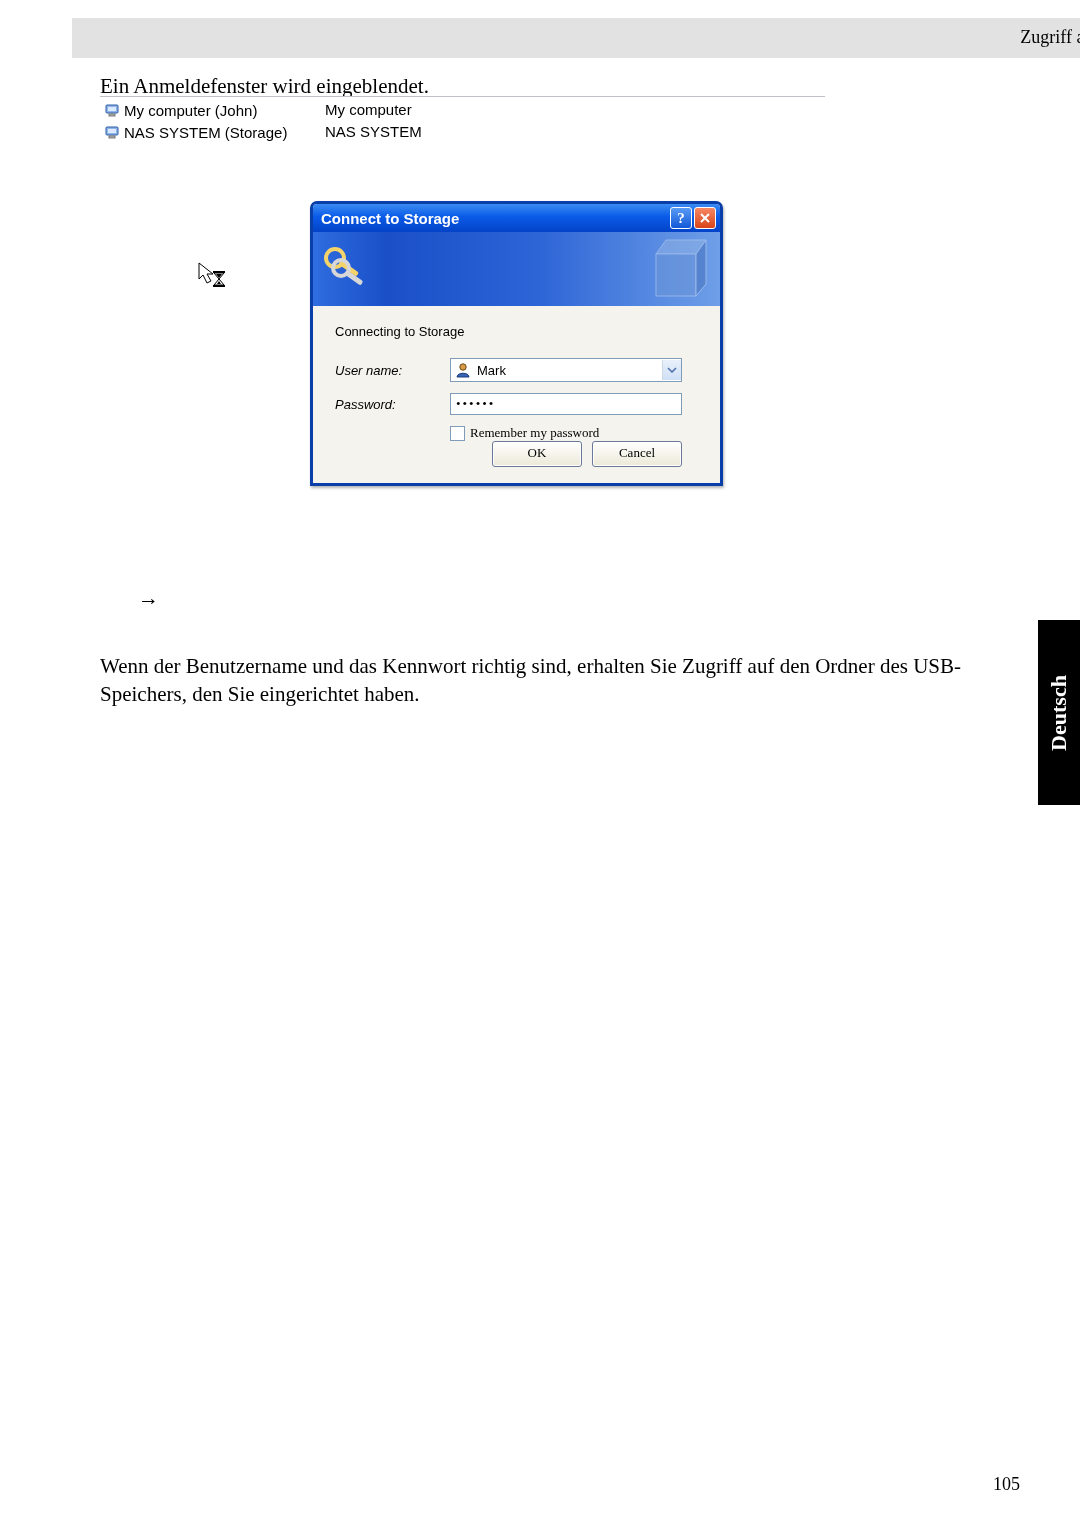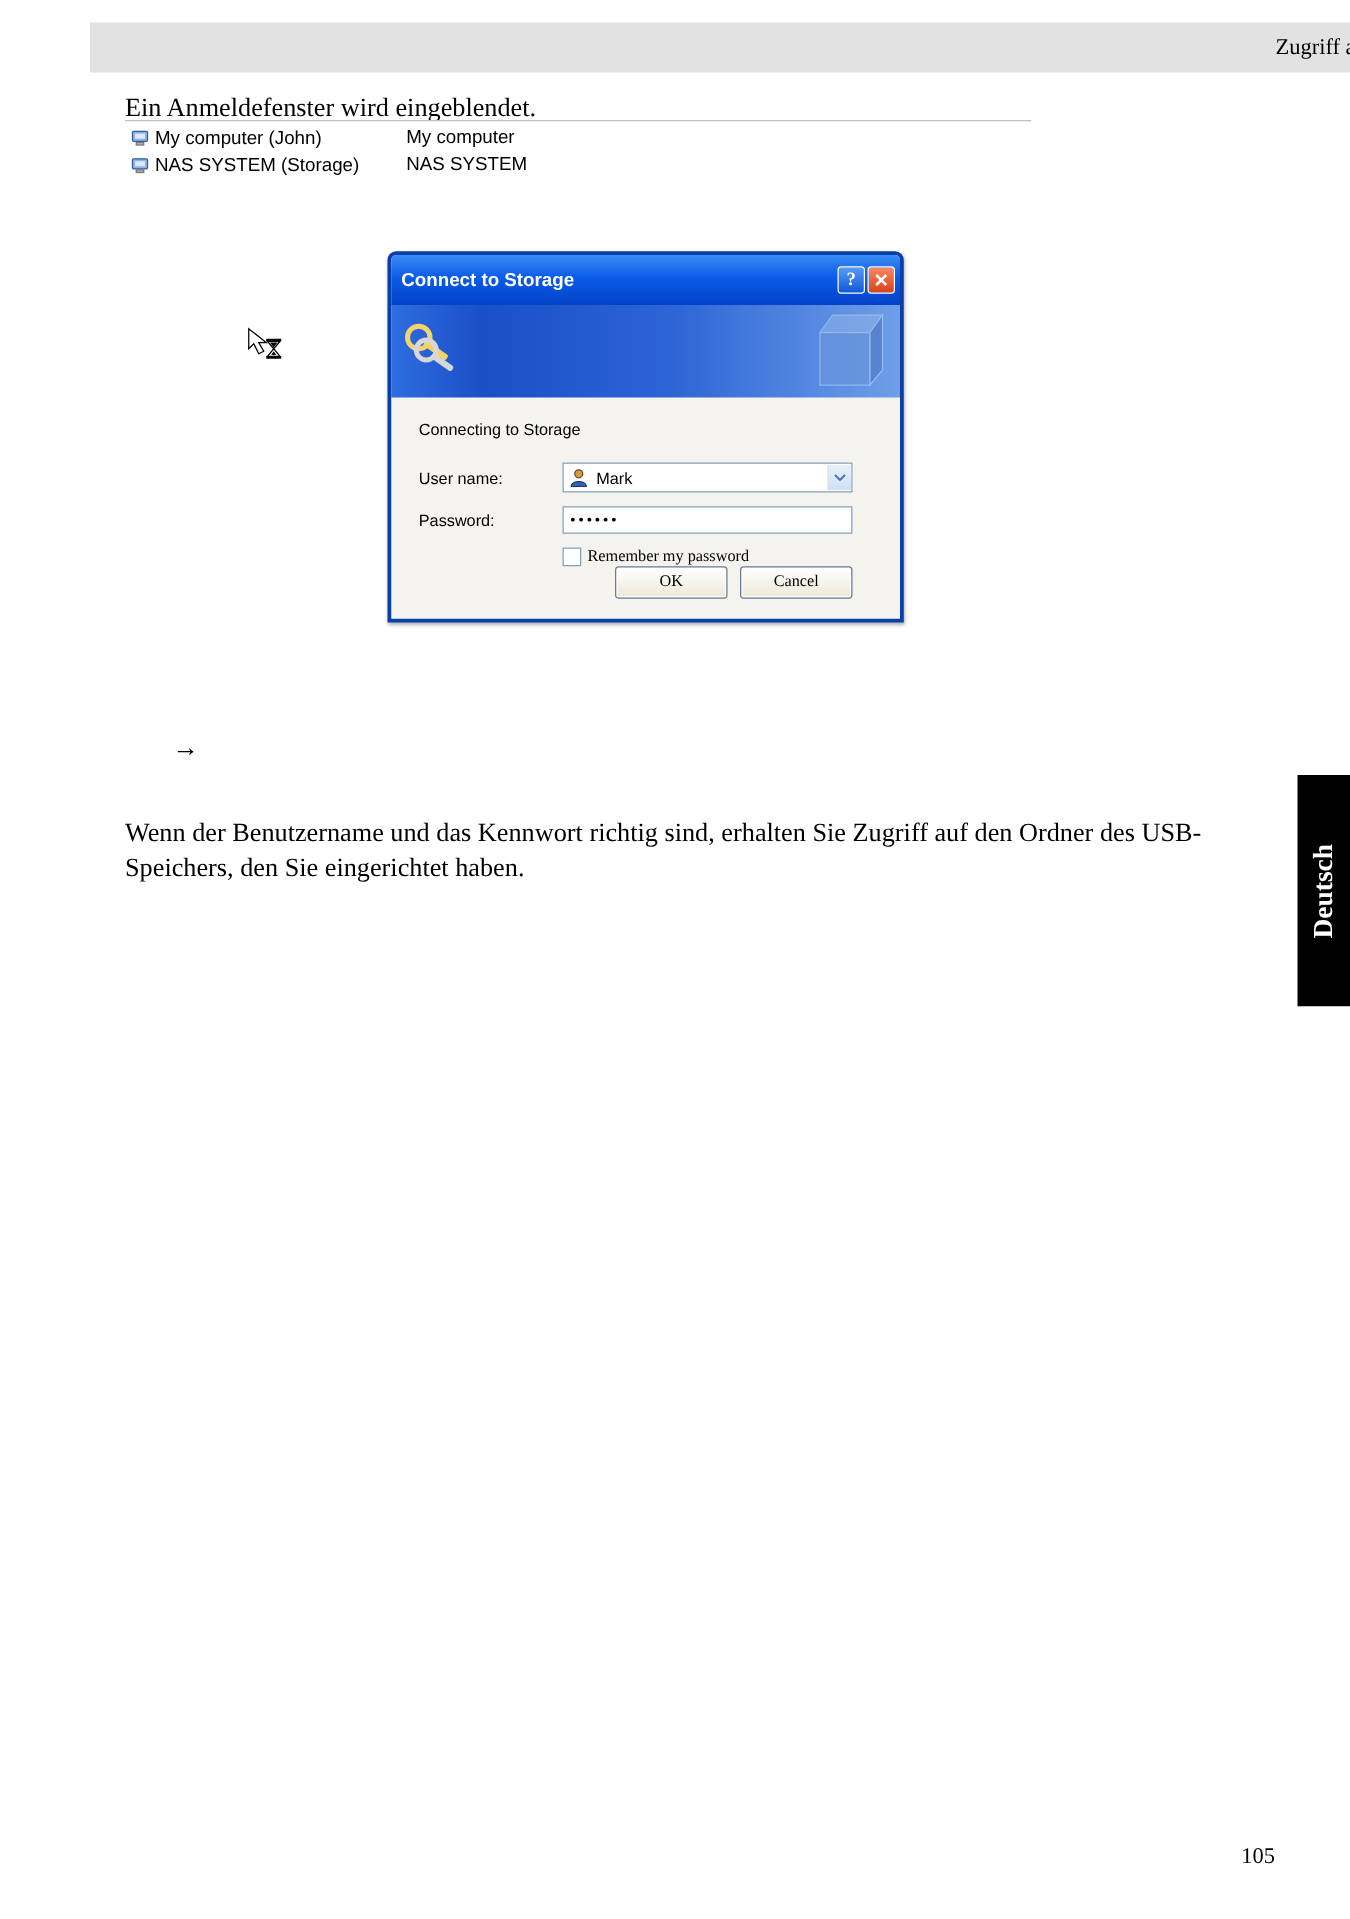--- a/index.html
+++ b/index.html
@@ -92,21 +92,21 @@
     left: 210px;
     top: 104px;
     width: 407px;
     border: 3px solid #0a3ea8;
     border-top-left-radius: 7px;
     border-top-right-radius: 7px;
     background: #f4f3ed;
     box-shadow: 1px 2px 3px rgba(0,0,0,0.3);
   }
   .dialog-titlebar {
-    height: 40px;
+    height: 28px;
     background: linear-gradient(to bottom, #3b8cf2 0%, #0a5be8 45%, #0343c7 100%);
     display: flex;
     align-items: center;
     padding: 0 4px 0 8px;
     border-top-left-radius: 4px;
     border-top-right-radius: 4px;
   }
   .dialog-title {
     color: #fff;
     font-family: "Trebuchet MS", Tahoma, sans-serif;
@@ -159,21 +159,21 @@
     font-size: 13px;
     color: #000;
   }
   .connecting-line { margin-bottom: 18px; }
   .form-row {
     display: flex;
     align-items: center;
     height: 26px;
     margin-bottom: 8px;
   }
-  .form-label { width: 115px; }
+  .form-label { width: 115px; font-style: italic; }
   .form-field { flex: 1; }
   .combo {
     display: flex;
     align-items: center;
     height: 22px;
     border: 1px solid #7f9db9;
     background: #fff;
     padding-left: 4px;
   }
   .combo .user-ico {

